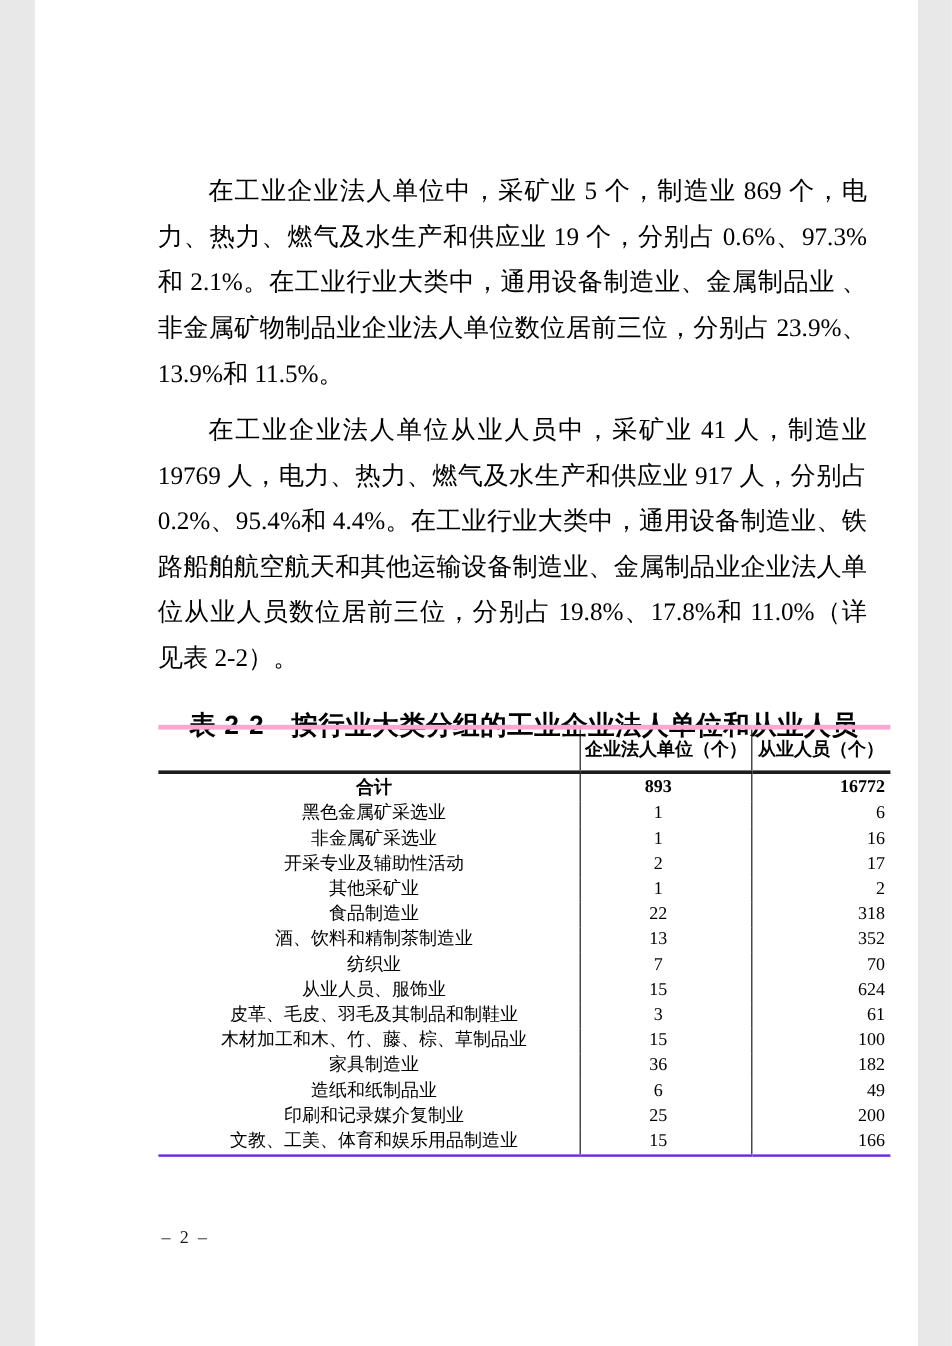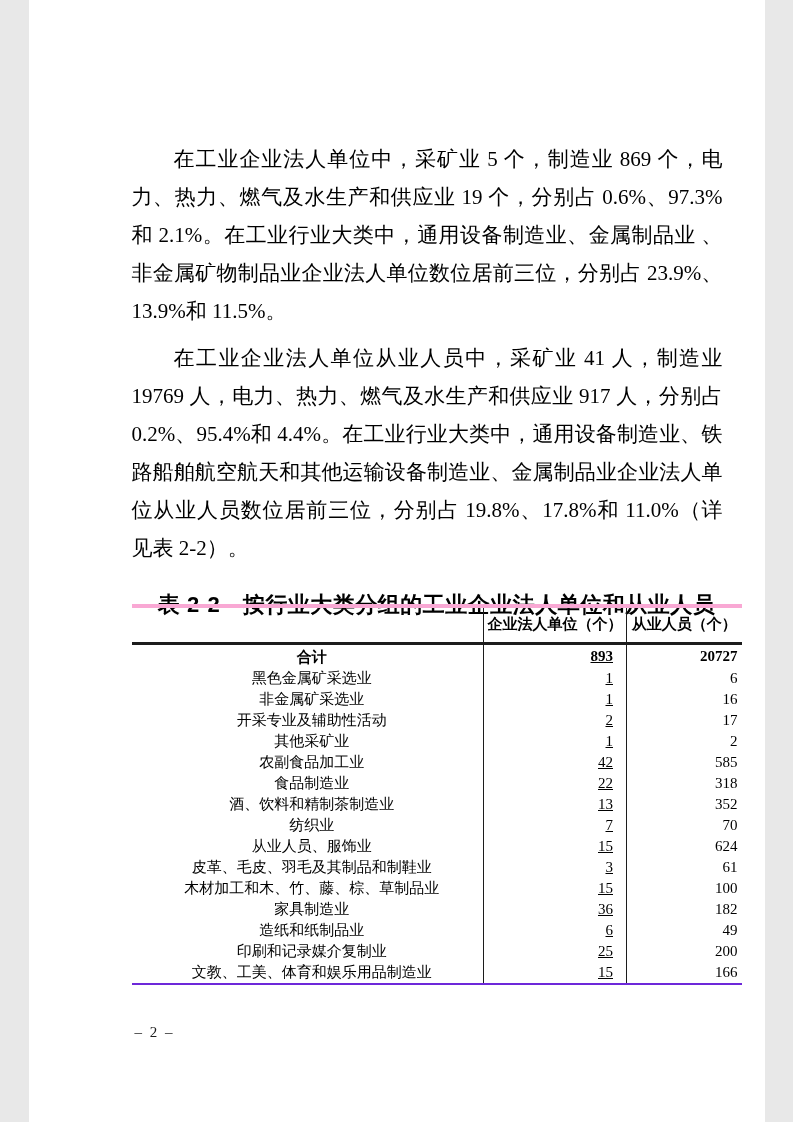--- a/index.html
+++ b/index.html
@@ -69,21 +69,21 @@
   .industry-table tbody td {
     height: 21px;
     line-height: 21px;
     font-size: 15px;
     padding: 0;
     vertical-align: middle;
     white-space: nowrap;
     overflow: hidden;
   }
   .industry-table tbody td.c0 { text-align: center;  padding-left: 9px; }
-  .industry-table tbody td.c1 { text-align: right; padding-right: 13px; text-decoration: underline; }
+  .industry-table tbody td.c1 { text-align: center; padding-right: 13px; }
   .industry-table tbody td.c2 { text-align: right; padding-right: 4px; }
   .industry-table tbody tr.total td {
     font-weight: bold;
     height: 23px;
     line-height: 23px;
   }
   .industry-table tbody tr.total td.c0 {
     font-family: "Liberation Sans", "DejaVu Sans", sans-serif;
   }
   .industry-table tbody tr:last-child td { border-bottom: 2px solid #6d28d9; }
@@ -119,21 +119,21 @@
       <tr>
         <th class="c0"></th>
         <th class="c1">企业法人单位（个）</th>
         <th class="c2">从业人员（个）</th>
       </tr>
     </thead>
     <tbody>
       <tr class="total">
         <td class="c0">合计</td>
         <td class="c1">893</td>
-        <td class="c2">20727</td>
+        <td class="c2">16772</td>
       </tr>
       <tr>
         <td class="c0">黑色金属矿采选业</td>
         <td class="c1">1</td>
         <td class="c2">6</td>
       </tr>
       <tr>
         <td class="c0">非金属矿采选业</td>
         <td class="c1">1</td>
         <td class="c2">16</td>
@@ -142,25 +142,20 @@
         <td class="c0">开采专业及辅助性活动</td>
         <td class="c1">2</td>
         <td class="c2">17</td>
       </tr>
       <tr>
         <td class="c0">其他采矿业</td>
         <td class="c1">1</td>
         <td class="c2">2</td>
       </tr>
       <tr>
-        <td class="c0">农副食品加工业</td>
-        <td class="c1">42</td>
-        <td class="c2">585</td>
-      </tr>
-      <tr>
         <td class="c0">食品制造业</td>
         <td class="c1">22</td>
         <td class="c2">318</td>
       </tr>
       <tr>
         <td class="c0">酒、饮料和精制茶制造业</td>
         <td class="c1">13</td>
         <td class="c2">352</td>
       </tr>
       <tr>

